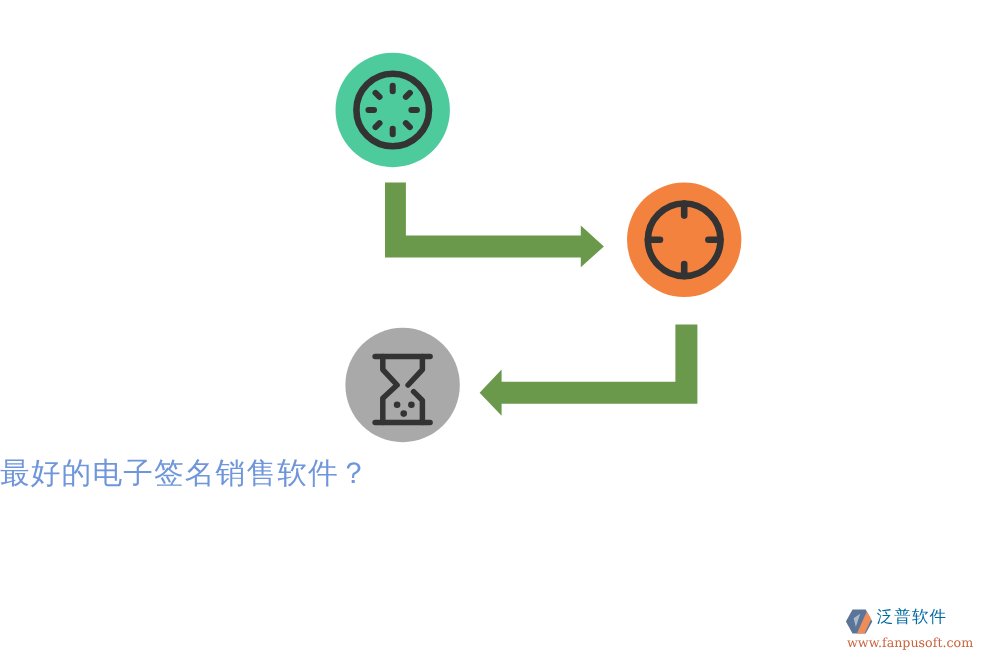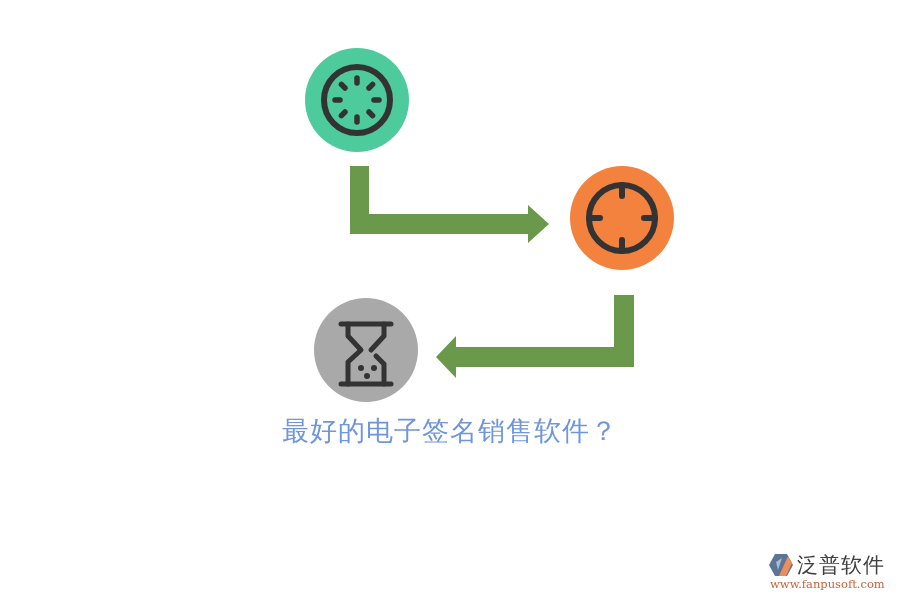--- a/index.html
+++ b/index.html
@@ -11,28 +11,28 @@
     .node {
       position: absolute; width: 104px; height: 104px; border-radius: 50%;
     }
     .node svg { position: absolute; left: 0; top: 0; width: 104px; height: 104px; }
     #node-1 { left: 305px; top: 48px; }
     #node-2 { left: 570px; top: 166px; }
     #node-3 { left: 314px; top: 298px; }
     .arrows { position: absolute; left: 0; top: 0; width: 900px; height: 600px; pointer-events: none; }
     .caption {
       position: absolute; left: 0; width: 900px; top: 413px;
-      text-align: center; color: #6f96db;
+      color: #6f96db;
       font-family: "DejaVu Serif", "Liberation Serif", serif;
       font-size: 27px; line-height: 36px; letter-spacing: 1px;
     }
     .logo { position: absolute; left: 768px; top: 551px; width: 128px; height: 45px; }
     .logo-icon { position: absolute; left: 0; top: 2px; width: 26px; height: 24px; }
     .logo-name {
-      position: absolute; left: 29px; top: 0px; font-size: 21px; color: #404040;
+      position: absolute; left: 29px; top: 0px; font-size: 15px; color: #0369a1;
       font-family: "DejaVu Sans", sans-serif; letter-spacing: 1px; white-space: nowrap;
     }
     .logo-url {
       position: absolute; left: 2px; top: 26px; font-size: 11.5px; color: #c9623a;
       font-family: "DejaVu Serif", "Liberation Serif", serif; white-space: nowrap;
     }
   </style>
 </head>
 <body>
 

